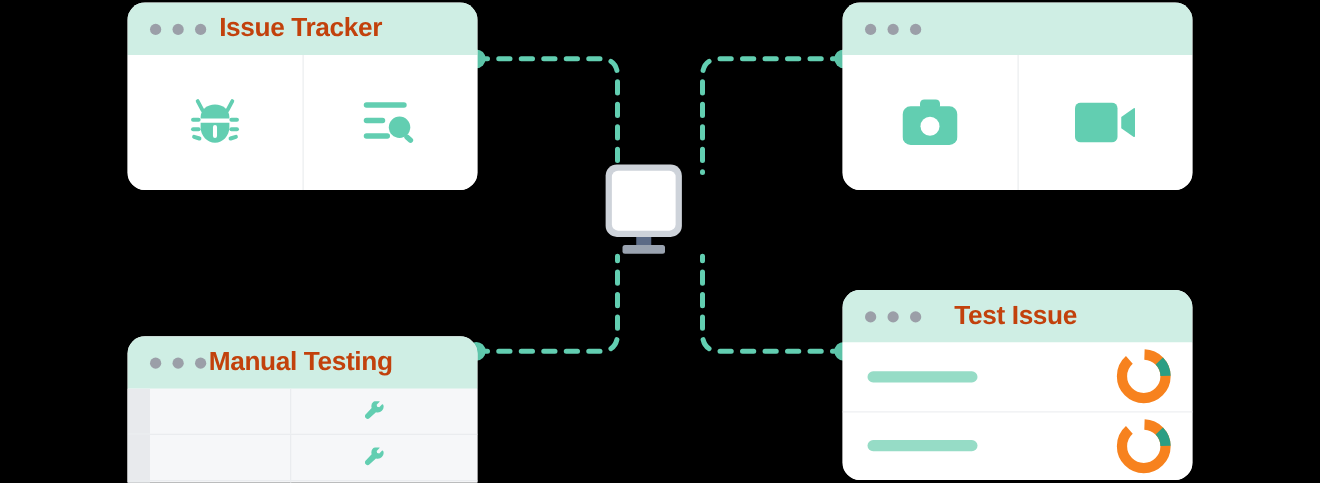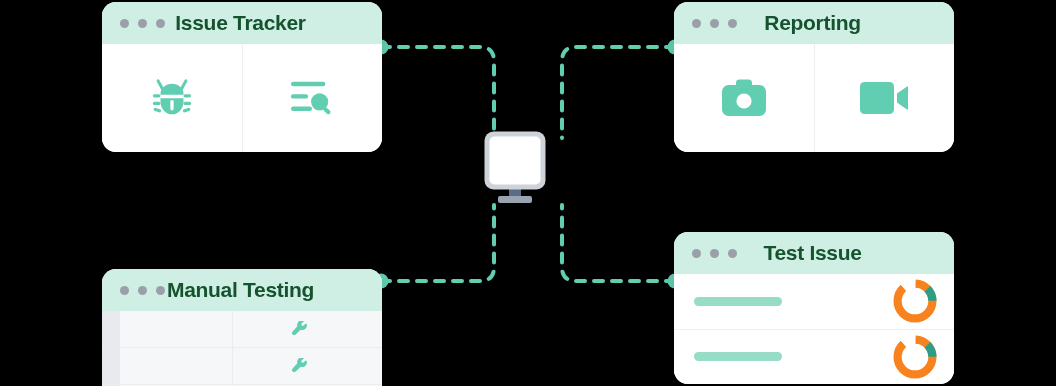--- a/index.html
+++ b/index.html
@@ -50,21 +50,21 @@
     width: 9px;
     height: 9px;
     border-radius: 50%;
     background: #9b9fa8;
   }
   .card-title {
     flex: 1;
     text-align: center;
     font-size: 21px;
     font-weight: bold;
-    color: #14532d;
+    color: #c2410c;
     letter-spacing: -0.3px;
     padding-right: 66px;
     white-space: nowrap;
   }
   .card-body {
     flex: 1;
     display: flex;
     position: relative;
     background: #ffffff;
   }
@@ -223,21 +223,20 @@
     </div>
   </div>
 
   <div class="card" id="card-reporting">
     <div class="card-topbar">
       <div class="dots">
         <span class="dot"></span>
         <span class="dot"></span>
         <span class="dot"></span>
       </div>
-      <div class="card-title">Reporting</div>
     </div>
     <div class="card-body">
       <div class="pane">
         <svg width="44" height="38" viewBox="0 0 44 38">
           <g class="icon-teal">
             <rect x="14" y="0.5" width="16" height="8" rx="3.4"></rect>
             <rect x="0" y="6" width="44" height="31" rx="6.5"></rect>
             <circle cx="22" cy="22" r="7.6" fill="#ffffff"></circle>
           </g>
         </svg>

